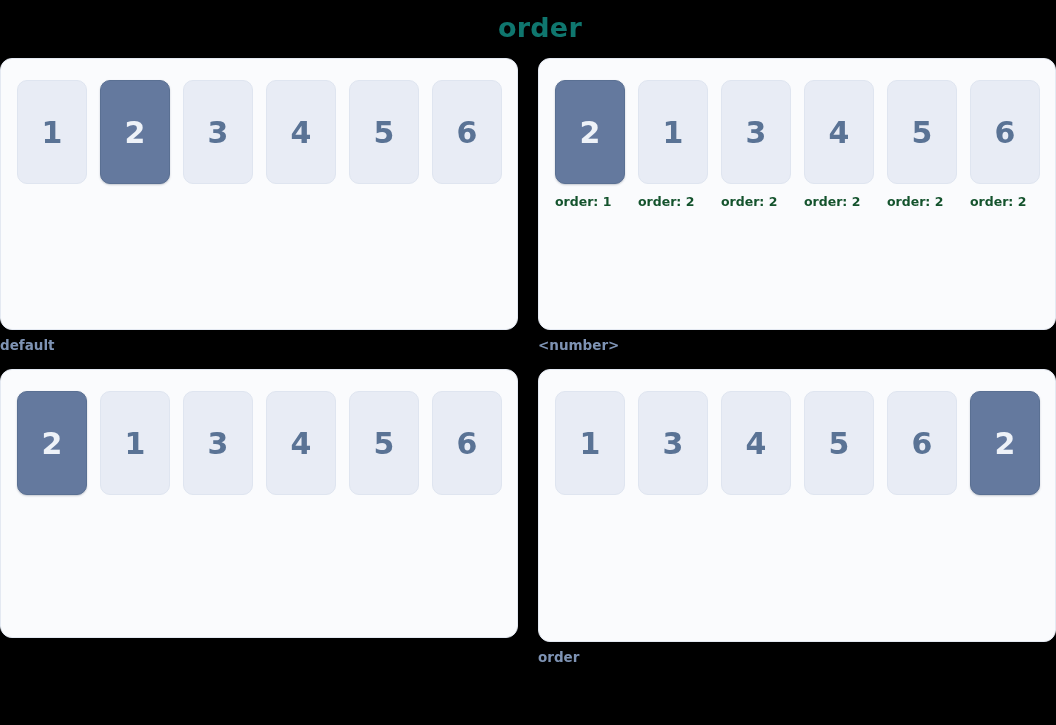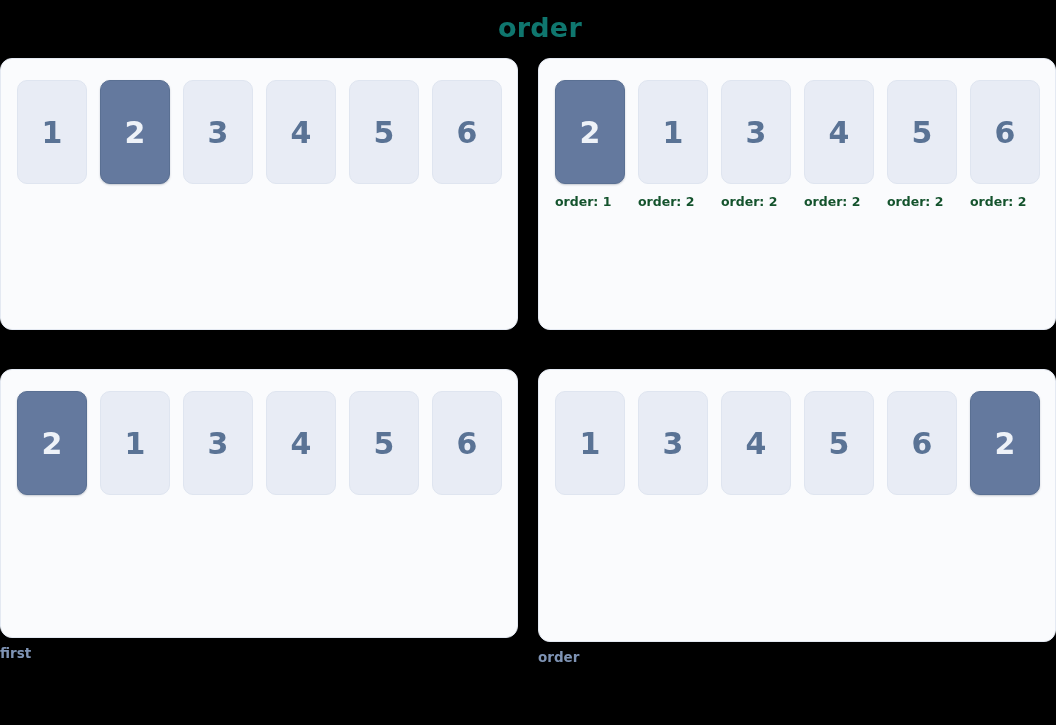--- a/index.html
+++ b/index.html
@@ -138,20 +138,21 @@
             <div class="box">4</div>
           </div>
           <div class="item-wrap">
             <div class="box">5</div>
           </div>
           <div class="item-wrap">
             <div class="box">6</div>
           </div>
         </div>
     </div>
+    <div class="caption">default</div>
   </div>
 
   <div class="cell tr">
     <div class="panel h-tall">
       <div class="items">
           <div class="item-wrap">
             <div class="box sel">2</div>
             <div class="order-note">order: 1</div>
           </div>
           <div class="item-wrap">
@@ -169,20 +170,21 @@
           <div class="item-wrap">
             <div class="box">5</div>
             <div class="order-note">order: 2</div>
           </div>
           <div class="item-wrap">
             <div class="box">6</div>
             <div class="order-note">order: 2</div>
           </div>
         </div>
     </div>
+    <div class="caption">&lt;number&gt;</div>
   </div>
 
   <div class="cell bl">
     <div class="panel h-short">
       <div class="items">
           <div class="item-wrap">
             <div class="box sel">2</div>
           </div>
           <div class="item-wrap">
             <div class="box">1</div>
@@ -194,21 +196,20 @@
             <div class="box">4</div>
           </div>
           <div class="item-wrap">
             <div class="box">5</div>
           </div>
           <div class="item-wrap">
             <div class="box">6</div>
           </div>
         </div>
     </div>
-    <div class="caption">first</div>
   </div>
 
   <div class="cell br">
     <div class="panel h-tall2">
       <div class="items">
           <div class="item-wrap">
             <div class="box">1</div>
           </div>
           <div class="item-wrap">
             <div class="box">3</div>

